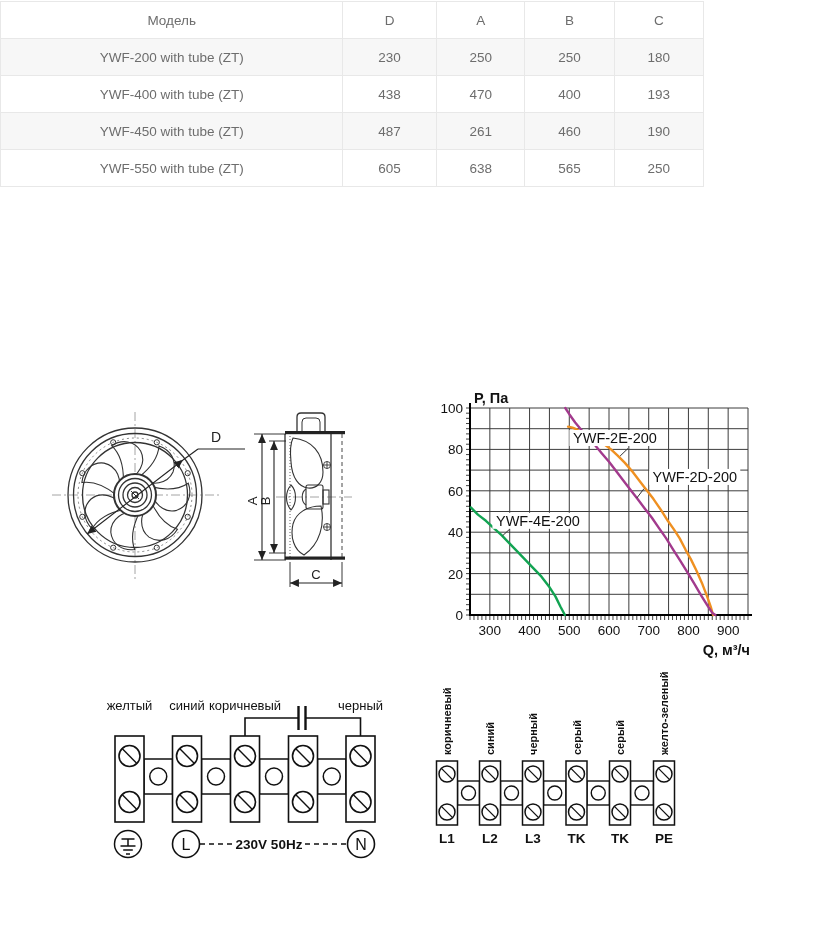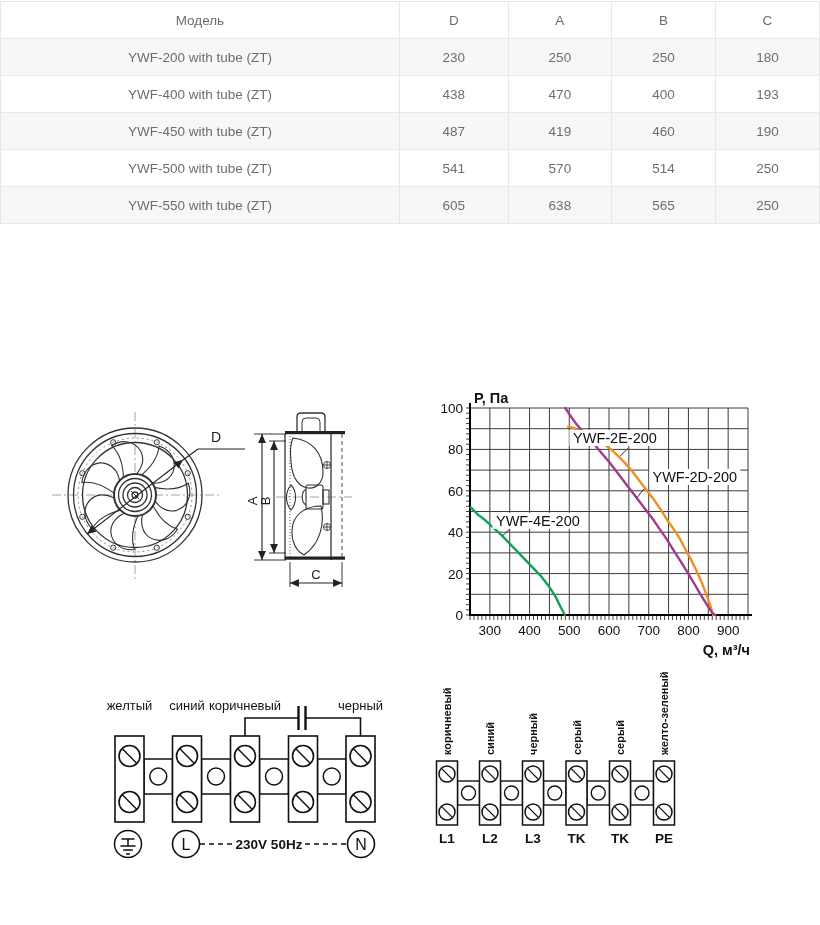--- a/index.html
+++ b/index.html
@@ -1,20 +1,20 @@
 <!DOCTYPE html>
 <html style="--tbl-stripe: #f7f7f7; --tbl-border: #e8e8e8; --tbl-text: #6d6d6d;"><head>
 <meta charset="utf-8">
 <style>
   html,body{margin:0;padding:0;background:#fff;}
   #page{position:relative;width:820px;height:925px;background:#fff;
         font-family:"Liberation Sans","DejaVu Sans",sans-serif;overflow:hidden;}
 
   
-  #spec-table{position:absolute;left:0;top:1px;width:820px;border-collapse:collapse;
+  #spec-table{position:absolute;left:0;top:1px;width:704px;border-collapse:collapse;
               font-size:13.5px;color:var(--tbl-text,#6d6d6d);}
   #spec-table th,#spec-table td{border:1px solid var(--tbl-border,#e8e8e8);
               height:36px;text-align:center;font-weight:400;padding:0 4px;}
   #spec-table tbody tr:nth-child(odd) td{background:var(--tbl-stripe,#f7f7f7);}
   #spec-table thead th{background:#fff;}
 
   
   .abs{position:absolute;}
   svg text{font-family:"Liberation Sans","DejaVu Sans",sans-serif;}
 </style>
@@ -51,30 +51,23 @@
         <tr>
           <td>YWF-400 with tube (ZT)</td>
           <td>438</td>
           <td>470</td>
           <td>400</td>
           <td>193</td>
         </tr>
         <tr>
           <td>YWF-450 with tube (ZT)</td>
           <td>487</td>
-          <td>419</td>
+          <td>261</td>
           <td>460</td>
           <td>190</td>
-        </tr>
-        <tr>
-          <td>YWF-500 with tube (ZT)</td>
-          <td>541</td>
-          <td>570</td>
-          <td>514</td>
-          <td>250</td>
         </tr>
         <tr>
           <td>YWF-550 with tube (ZT)</td>
           <td>605</td>
           <td>638</td>
           <td>565</td>
           <td>250</td>
         </tr>
       </tbody>
   </table>

